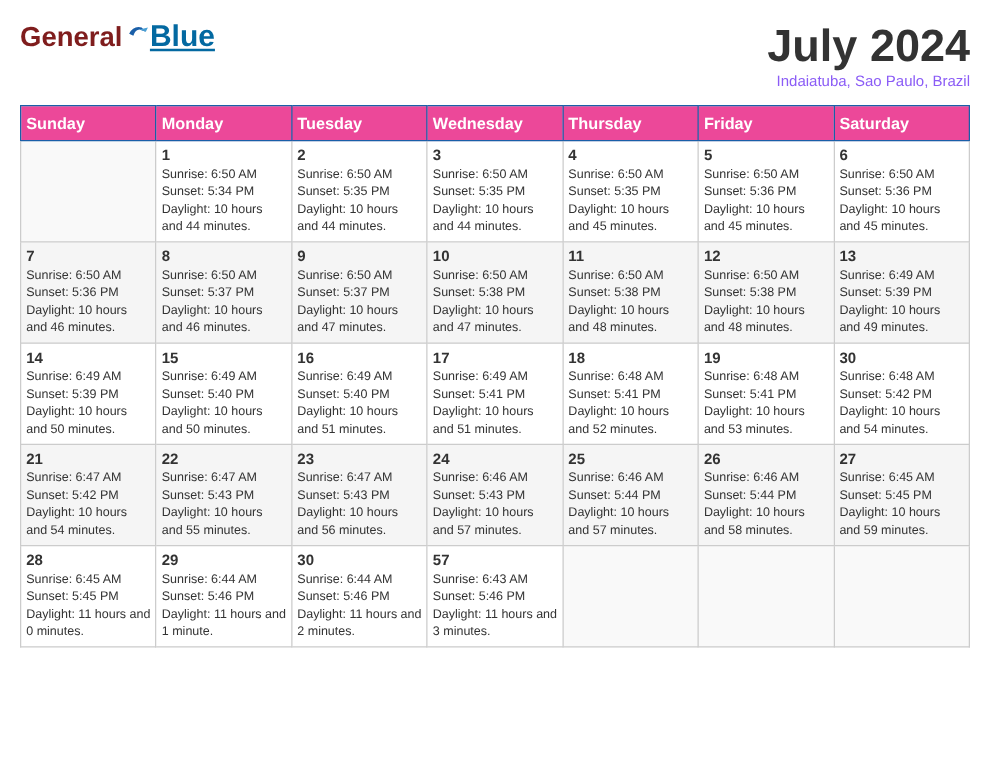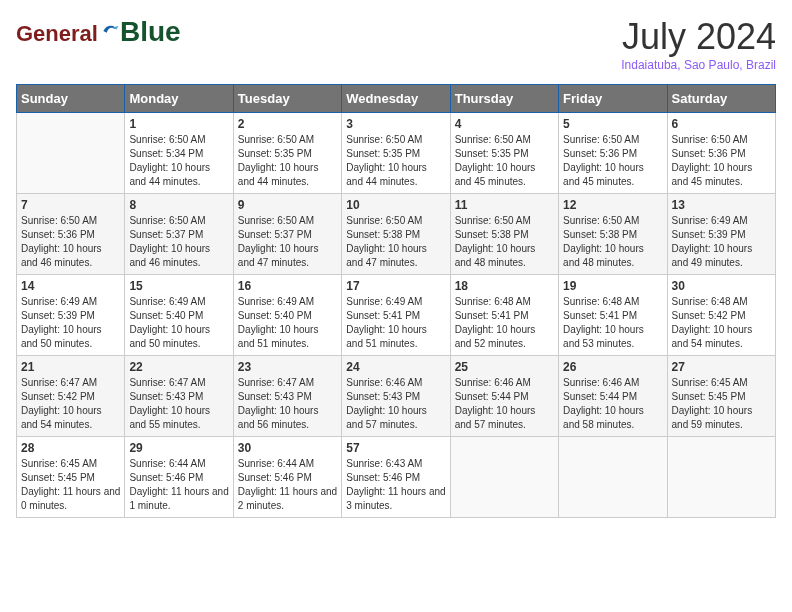--- a/index.html
+++ b/index.html
@@ -24,48 +24,49 @@
     .logo-text {
       display: flex;
       align-items: baseline;
     }
     .logo-general {
       font-size: 22px;
       font-weight: bold;
       color: #7f1d1d;
     }
     .logo-blue {
-      font-size: 28px;
-      font-weight: bold;
-      color: #14532d;
+      font-size: 24px;
+      font-weight: bold;
+      color: #0369a1;
+      text-decoration: underline;
     }
     .logo-icon {
       width: 20px;
       height: 20px;
       margin-left: 2px;
     }
     .title-block {
       text-align: right;
     }
     .month-year {
       font-size: 36px;
       color: #333;
-      font-weight: normal;
+      font-weight: bold;
     }
     .location {
       font-size: 12px;
       color: #8b5cf6;
     }
     .calendar {
       width: 100%;
       border-collapse: collapse;
       font-size: 11px;
     }
     .calendar thead th {
-      background-color: #737373;
+      background-color: #ec4899;
       color: white;
       padding: 6px 4px;
       text-align: left;
       font-size: 13px;
       font-weight: bold;
       border: 1px solid #1a5fa8;
     }
     .calendar tbody td {
       border: 1px solid #ccc;
       vertical-align: top;

